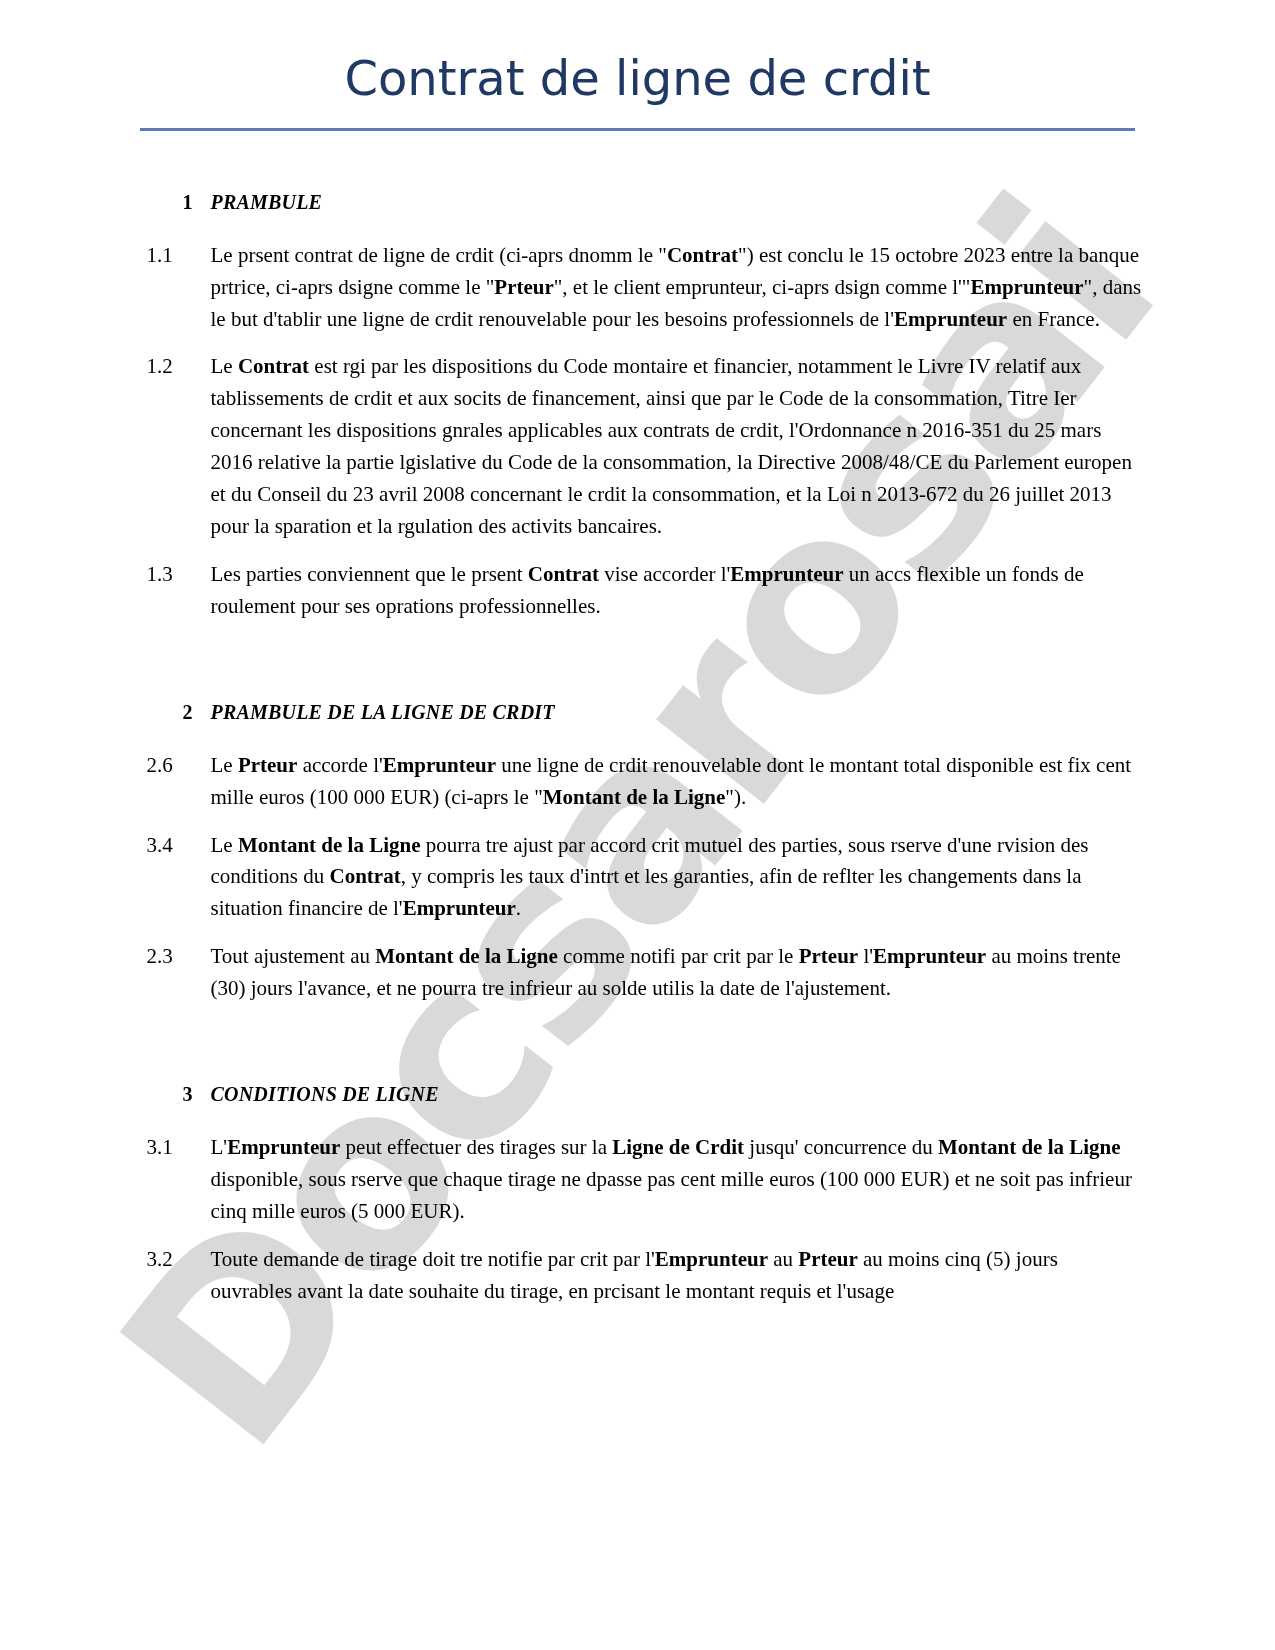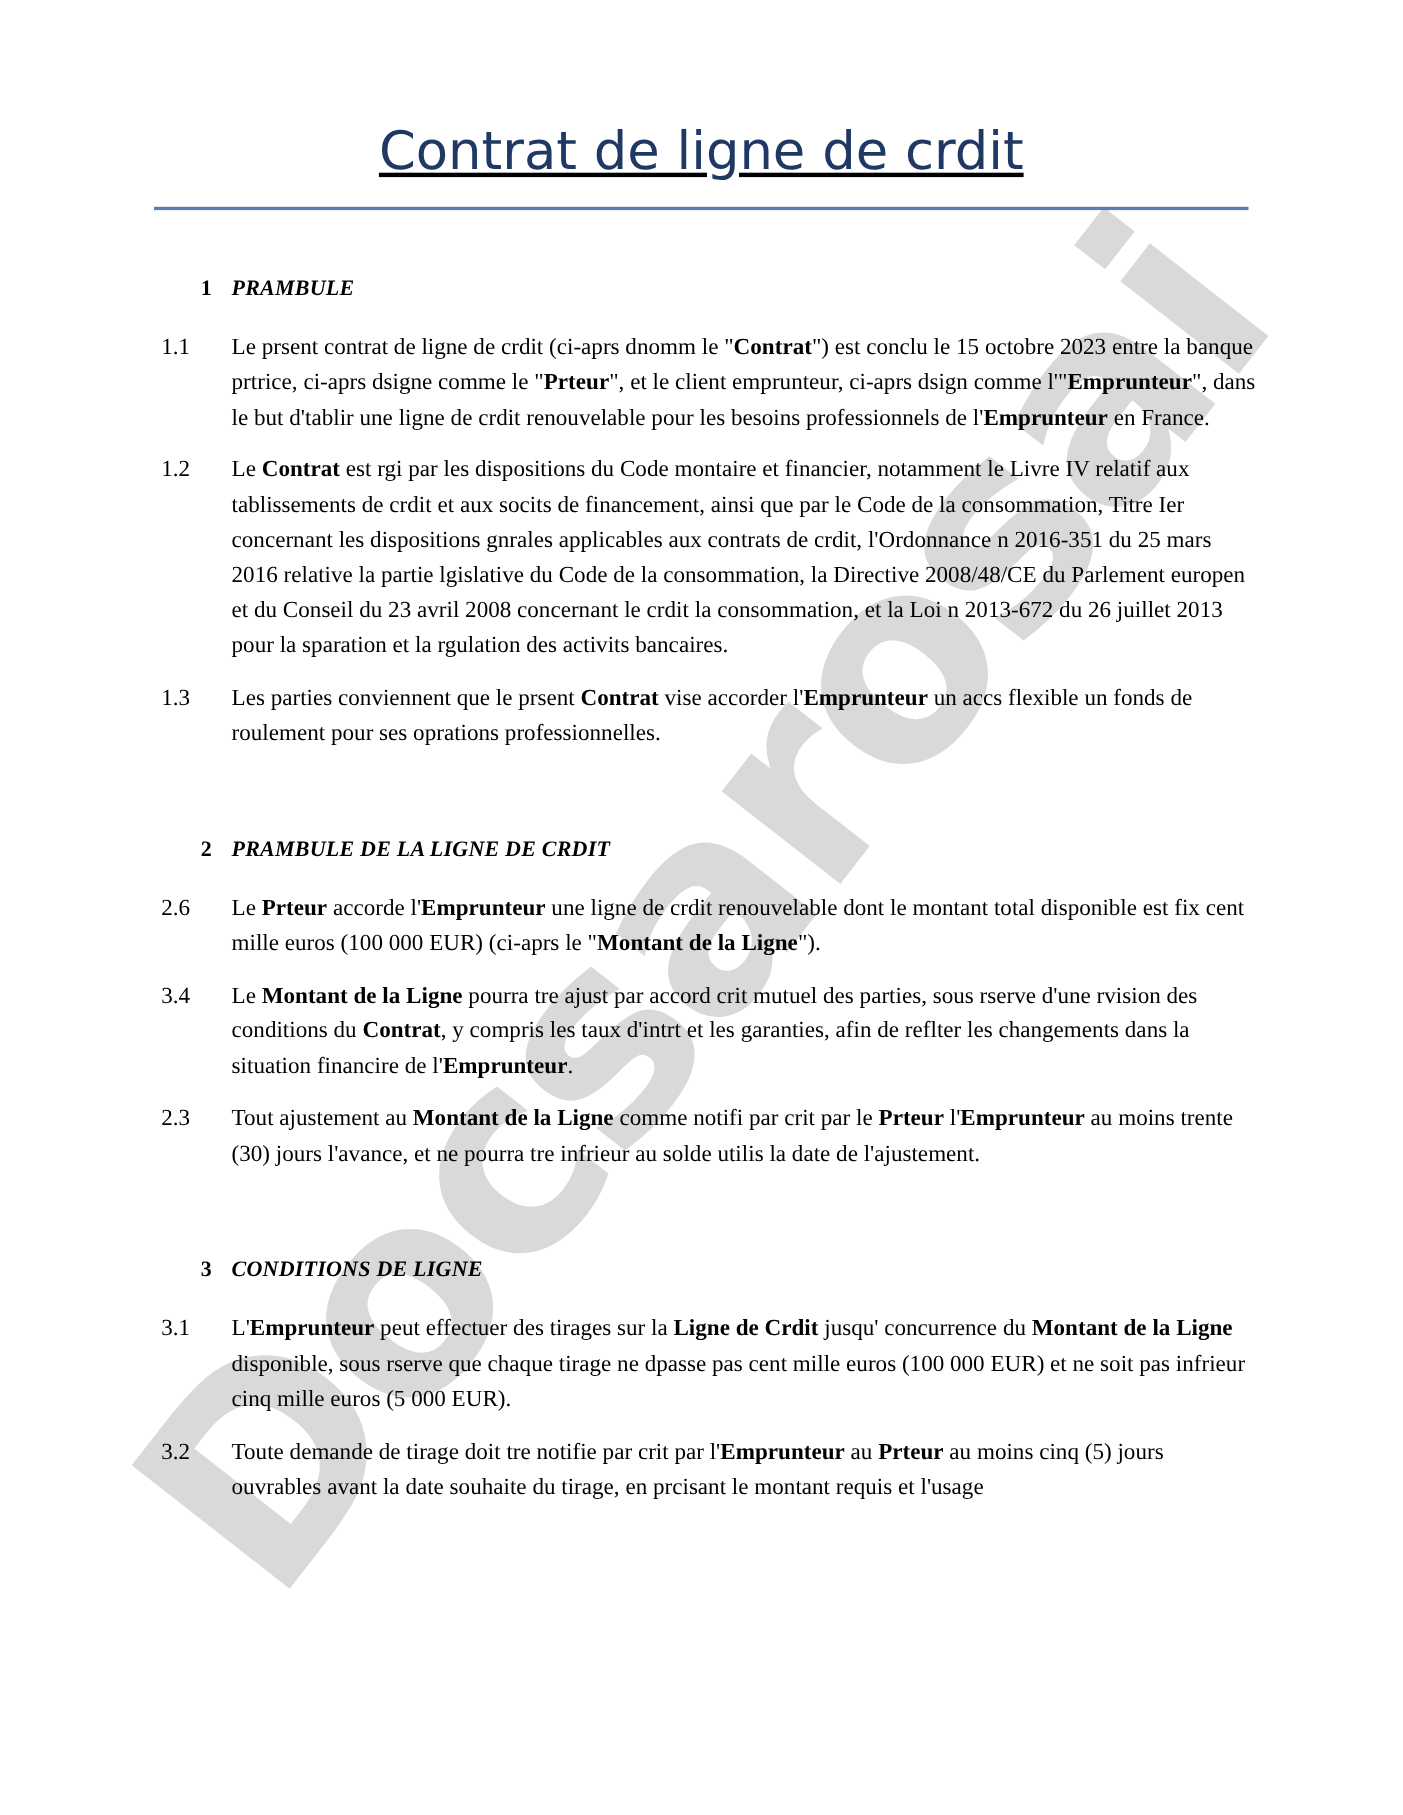--- a/index.html
+++ b/index.html
@@ -49,22 +49,21 @@
     z-index: 2;
     width: 1275px;
     height: 1650px;
     box-sizing: border-box;
     padding: 0;
   }
 
   
   #title-block {
     margin: 0;
-    padding-top: 112px;
-    text-decoration: underline;
+    padding-top: 52px;
   }
   #doc-title {
     margin: 0;
     text-align: center;
     font-family: "DejaVu Sans", "Liberation Sans", sans-serif;
     font-weight: 400;
     font-size: 48px;
     line-height: 1.12;
     color: #1f3864;
     letter-spacing: 0px;

